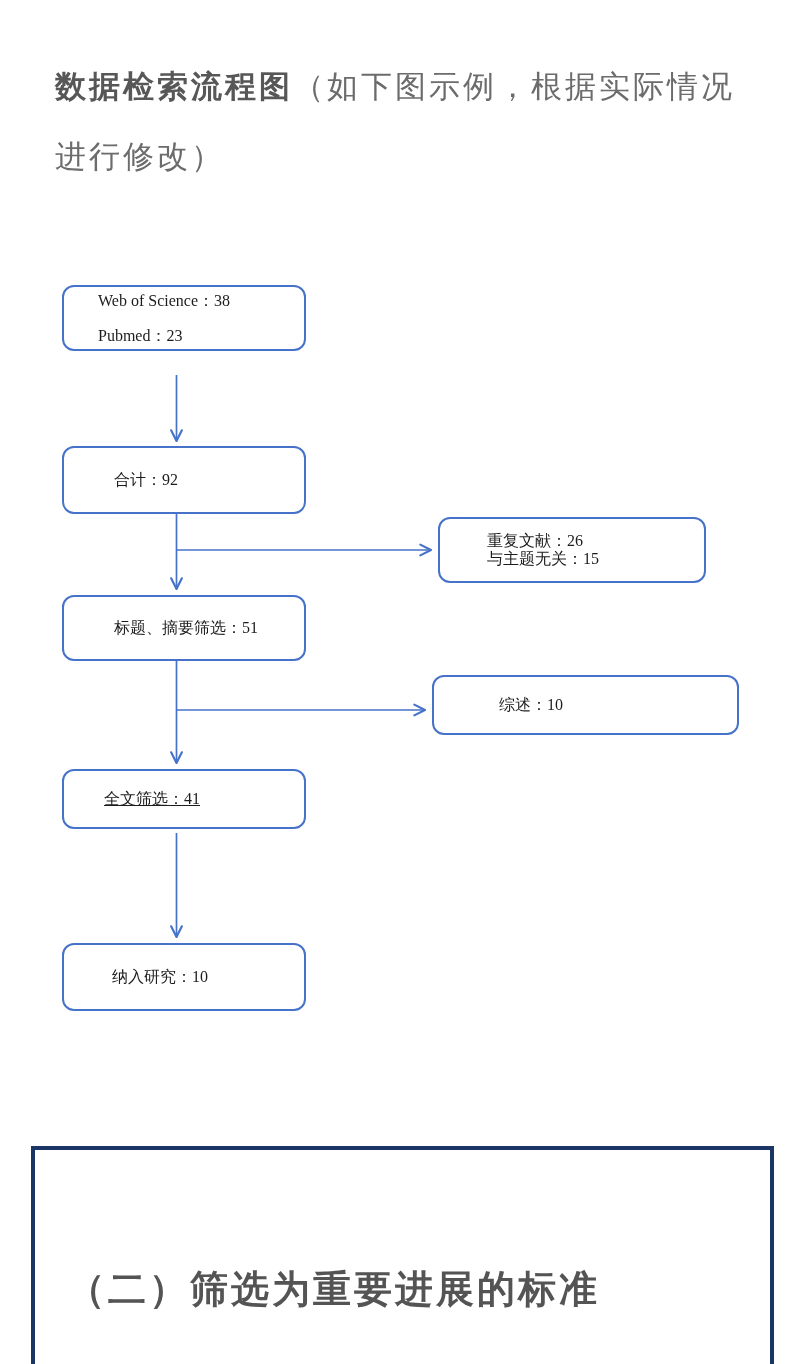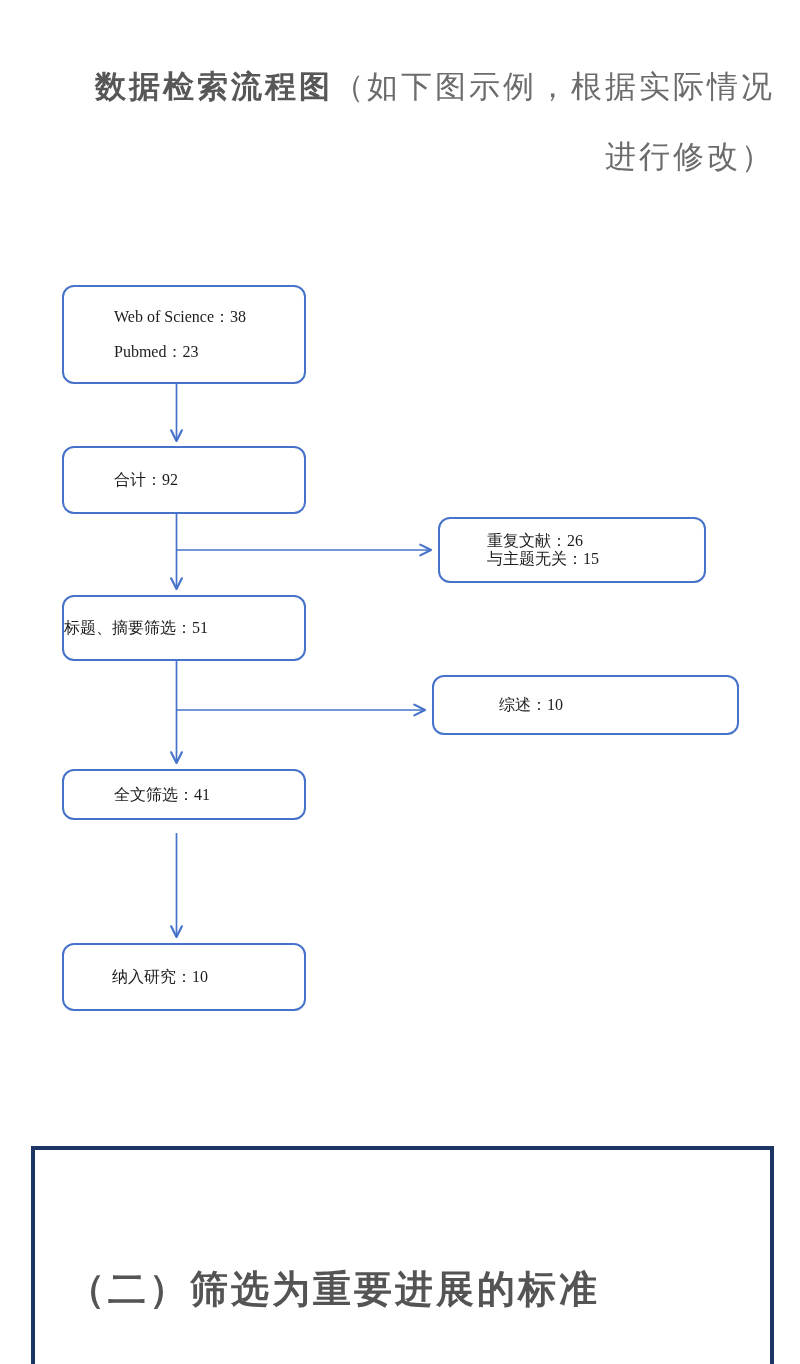--- a/index.html
+++ b/index.html
@@ -5,21 +5,21 @@
   html,body { margin:0; padding:0; background:#ffffff; }
   .page {
     position:relative; width:800px; height:1364px; background:#ffffff;
     overflow:hidden; font-family:"Liberation Sans", sans-serif;
   }
 
   
   .doc-title {
     position:absolute; left:55px; top:52px; width:720px;
     font-size:31px; line-height:70px; letter-spacing:3px;
-    color:var(--title_light,#6C6C6C); font-weight:400;text-align:right;
+    color:var(--title_light,#6C6C6C); font-weight:400;
   }
   .doc-title .t-bold { font-weight:700; color:var(--title_bold,#575757); }
 
   
   .flow-box {
     position:absolute; box-sizing:border-box;
     border:2px solid var(--accent,#4673C9); border-radius:12px;
     background:#ffffff;
     display:flex; flex-direction:column; justify-content:center;
     font-family:"Liberation Serif","DejaVu Serif",serif;
@@ -61,43 +61,43 @@
       </marker>
     </defs>
     <line class="edge" x1="176.5" y1="375" x2="176.5" y2="441" marker-end="url(#arrowhead)"></line>
     <line class="edge" x1="176.5" y1="514" x2="176.5" y2="589" marker-end="url(#arrowhead)"></line>
     <line class="edge" x1="176.5" y1="550" x2="431" y2="550" marker-end="url(#arrowhead)"></line>
     <line class="edge" x1="176.5" y1="661" x2="176.5" y2="763" marker-end="url(#arrowhead)"></line>
     <line class="edge" x1="176.5" y1="710" x2="425" y2="710" marker-end="url(#arrowhead)"></line>
     <line class="edge" x1="176.5" y1="833" x2="176.5" y2="937" marker-end="url(#arrowhead)"></line>
   </svg>
 
-  <div class="flow-box" style="left:62px; top:285px; width:244px; height:99px; padding-left:50px; row-gap:17px;">
+  <div class="flow-box" style="left:62px; top:285px; width:244px; height:66px; padding-left:34px; row-gap:17px;">
     <span>Web of Science：38</span>
     <span>Pubmed：23</span>
   </div>
 
   <div class="flow-box" style="left:62px; top:446px; width:244px; height:68px; padding-left:50px;">
     <span>合计：92</span>
   </div>
 
   <div class="flow-box" style="left:438px; top:517px; width:268px; height:66px; padding-left:47px; ">
     <span>重复文献：26</span>
     <span>与主题无关：15</span>
   </div>
 
-  <div class="flow-box" style="left:62px; top:595px; width:244px; height:66px; ">
+  <div class="flow-box" style="left:62px; top:595px; width:244px; height:66px; padding-left:50px;">
     <span>标题、摘要筛选：51</span>
   </div>
 
   <div class="flow-box" style="left:432px; top:675px; width:307px; height:60px; padding-left:65px;">
     <span>综述：10</span>
   </div>
 
-  <div class="flow-box" style="left:62px; top:769px; width:244px; height:51px; padding-left:50px;">
+  <div class="flow-box" style="left:62px; top:769px; width:244px; height:60px; padding-left:40px;text-decoration:underline;">
     <span>全文筛选：41</span>
   </div>
 
   <div class="flow-box" style="left:62px; top:943px; width:244px; height:68px; padding-left:48px;">
     <span>纳入研究：10</span>
   </div>
 
   <div class="section-box">
     <div class="section-heading">（二）筛选为重要进展的标准</div>
   </div>

